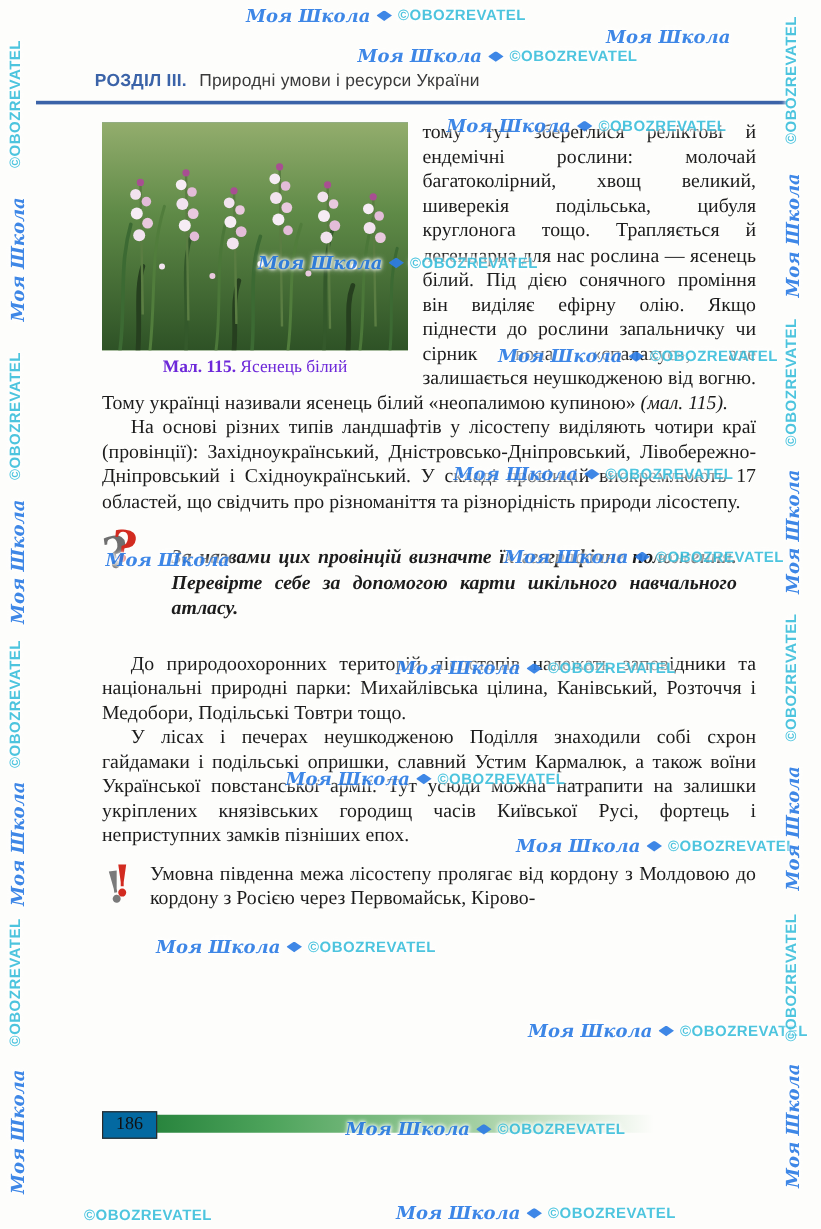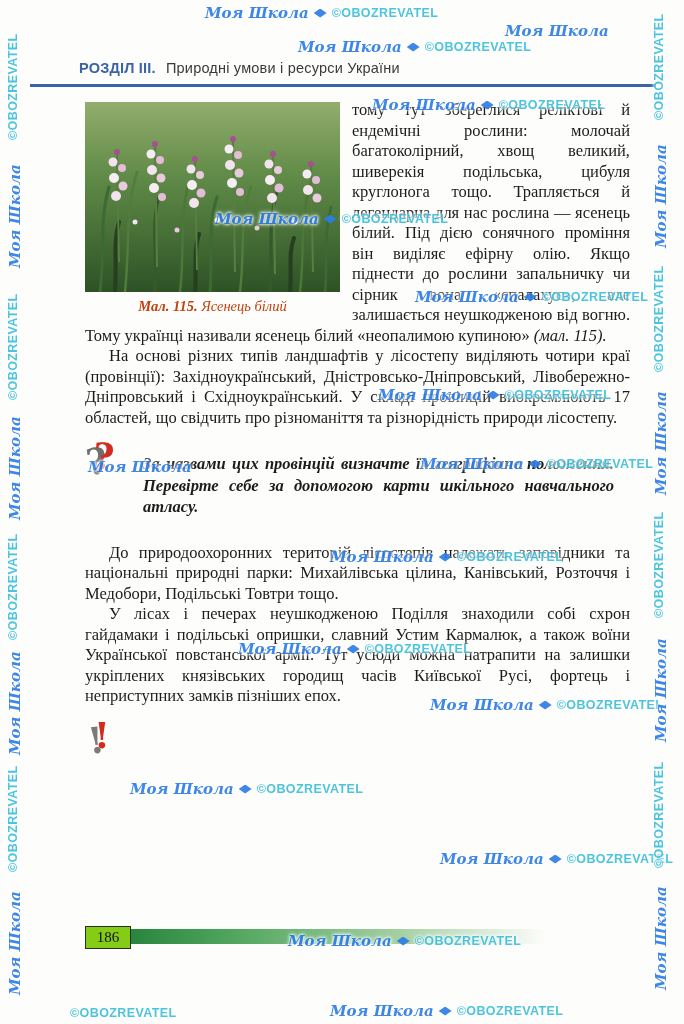--- a/index.html
+++ b/index.html
@@ -20,21 +20,21 @@
   
   .content { position:absolute; left:85px; right:54px; top:100px;
     font-size:16.5px; line-height:20.5px; text-align:justify; }
   .para { margin:0; text-indent:24px; }
   .para.no-indent { text-indent:0; }
   .it { font-style:italic; }
 
   .photo-figure { float:left; width:255px; margin:2px 12px 4px 0; }
   .photo { width:255px; height:190px; overflow:hidden; background:#4f7a3c; }
   .photo svg { display:block; width:100%; height:100%; }
-  .caption { text-align:center; font-size:14.5px; line-height:18px; margin-top:5px; font-style:italic; color:#c2410c; }
+  .caption { text-align:center; font-size:14.5px; line-height:18px; margin-top:5px; color:#6d28d9; }
   .cap-num { font-weight:700; }
 
   .task { display:flex; gap:10px; margin:9px 0; align-items:flex-start; }
   .task-text { margin:16px; flex:1; font-style:italic; font-weight:700; font-size:16.5px; line-height:21.5px; text-align:justify; }
   .warn-text { margin:2px 0 0 0; flex:1; font-style:normal; font-weight:400; font-size:16.5px; line-height:20.5px; text-align:justify; }
 
   .q-icon { position:relative; flex:0 0 32px; height:44px; }
   .q-shadow { position:absolute; left:1px; top:6px; font:700 36px/1 "DejaVu Serif",serif; color:#6f6f6f; transform:rotate(-8deg); }
   .q-mark   { position:absolute; left:8px; top:1px; font:700 36px/1 "DejaVu Serif",serif; color:#d22b20; transform:rotate(5deg); }
 
@@ -42,21 +42,21 @@
 
   .warn-icon { position:relative; flex:0 0 30px; height:42px; }
   .warn-shadow { position:absolute; left:3px; top:6px; font:700 36px/1 "DejaVu Serif",serif; color:#7a7a7a; transform:rotate(-8deg); }
   .warn-mark   { position:absolute; left:9px; top:1px; font:700 36px/1 "DejaVu Serif",serif; color:#d22b20; }
 
   
   .page-footer { position:absolute; left:0; top:926px; width:100%; height:30px; }
   .green-bar { position:absolute; left:103px; top:3px; width:442px; height:15px; border-radius:2px;
     background:linear-gradient(to right,#1e7c35,#4ea45c 28%,#9fcd9e 65%,rgba(226,240,224,0)); }
   .page-number { position:absolute; left:85px; top:0; width:44px; height:21px;
-    border:1.5px solid #2b2b2b; background:#84cc16; text-align:center;
+    border:1.5px solid #2b2b2b; background:#0369a1; text-align:center;
     font:400 15px/21px "Liberation Serif",serif; color:#111; }
 
   
   .wm-layer { position:absolute; inset:0; pointer-events:none; z-index:9;text-align:center; }
   .wm { position:absolute; display:flex; align-items:center; gap:5px; white-space:nowrap; opacity:.92; }
   .wm.v { transform:rotate(-90deg); transform-origin:0 0; }
   .wm-school { font:italic 700 15px "DejaVu Serif",serif; color:#2e7de5;
     text-shadow:0 0 3px #fff,0 0 3px #fff,0 0 5px #fff; }
   .wm-oboz { font:700 12.5px "Liberation Sans","DejaVu Sans",sans-serif; color:#3fc0dc; letter-spacing:.4px;
     text-shadow:0 0 3px #fff,0 0 3px #fff,0 0 5px #fff; }
@@ -180,20 +180,21 @@
 
     <p class="para">У лісах і печерах неушкодженою Поділля знаходили собі схрон гайдамаки і подільські опришки, славний Устим Кармалюк, а також воїни Української повстанської армії. Тут усюди можна натрапити на залишки укріплених князівських городищ часів Київської Русі, фортець і неприступних замків пізніших епох.</p>
 
 
 
     <div class="task">
       <div class="warn-icon">
         <span class="warn-shadow">!</span>
           <span class="warn-mark">!</span>
       </div>
+      <p class="warn-text">Умовна південна межа лісостепу пролягає від кордону з Молдовою до кордону з Росією через Первомайськ, Кірово-</p>
     </div>
 
   </main>
 
   <footer class="page-footer">
     <div class="green-bar"></div>
     <div class="page-number">186</div>
   </footer>
 
   <div class="wm-layer">

